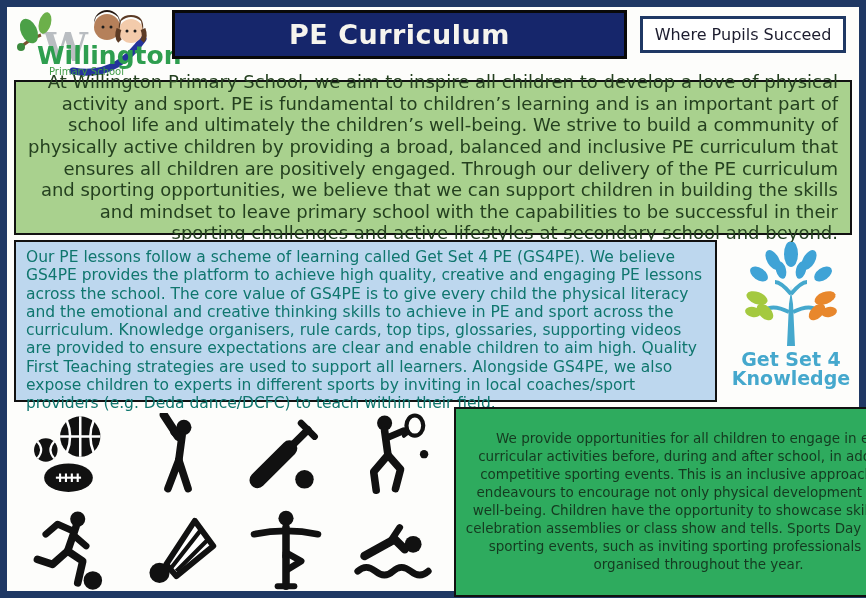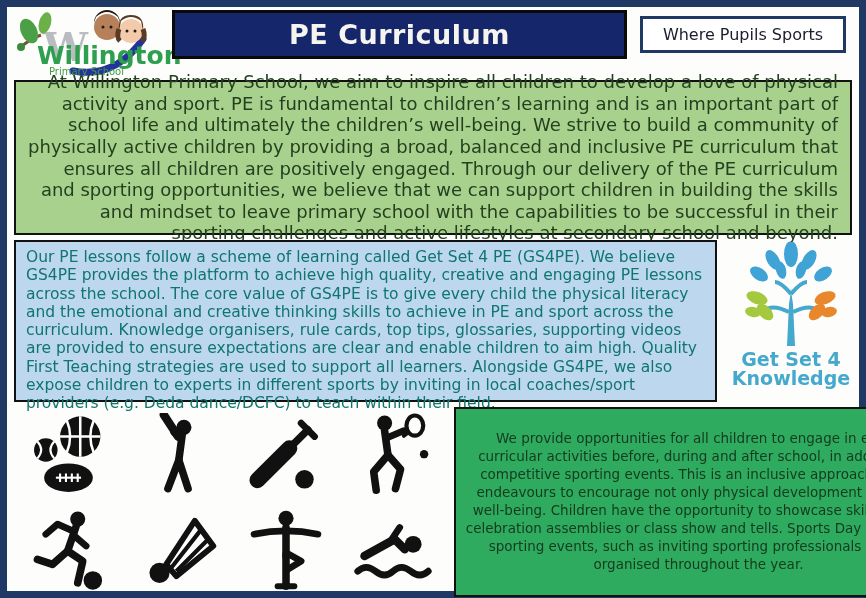--- a/index.html
+++ b/index.html
@@ -115,21 +115,21 @@
         <text x="22" y="55" font-size="25" font-weight="bold" fill="#2e9e4f" font-family="DejaVu Sans, sans-serif">Willington</text>
         <text x="34" y="66" font-size="10" fill="#3f9b45" font-family="DejaVu Sans, sans-serif">Primary School</text>
       </svg>
     </div>
 
     <div class="title-banner">
       <span>PE Curriculum</span>
     </div>
 
     <div class="motto-box">
-      <span>Where Pupils Sports</span>
+      <span>Where Pupils Succeed</span>
     </div>
   </div>
 
   <div class="intro-box">
     <p>At Willington Primary School, we aim to inspire all children to develop a love of physical activity and sport. PE is fundamental to children’s learning and is an important part of school life and ultimately the children’s well-being. We strive to build a community of physically active children by providing a broad, balanced and inclusive PE curriculum that ensures all children are positively engaged. Through our delivery of the PE curriculum and sporting opportunities, we believe that we can support children in building the skills and mindset to leave primary school with the capabilities to be successful in their sporting challenges and active lifestyles at secondary school and beyond.</p>
   </div>
 
   <div class="gs4pe-box">
     <p>Our PE lessons follow a scheme of learning called Get Set 4 PE (GS4PE). We believe GS4PE provides the platform to achieve high quality, creative and engaging PE lessons across the school. The core value of GS4PE is to give every child the physical literacy and the emotional and creative thinking skills to achieve in PE and sport across the curriculum. Knowledge organisers, rule cards, top tips, glossaries, supporting videos are provided to ensure expectations are clear and enable children to aim high. Quality First Teaching strategies are used to support all learners. Alongside GS4PE, we also expose children to experts in different sports by inviting in local coaches/sport providers (e.g. Deda dance/DCFC) to teach within their field.</p>
   </div>

